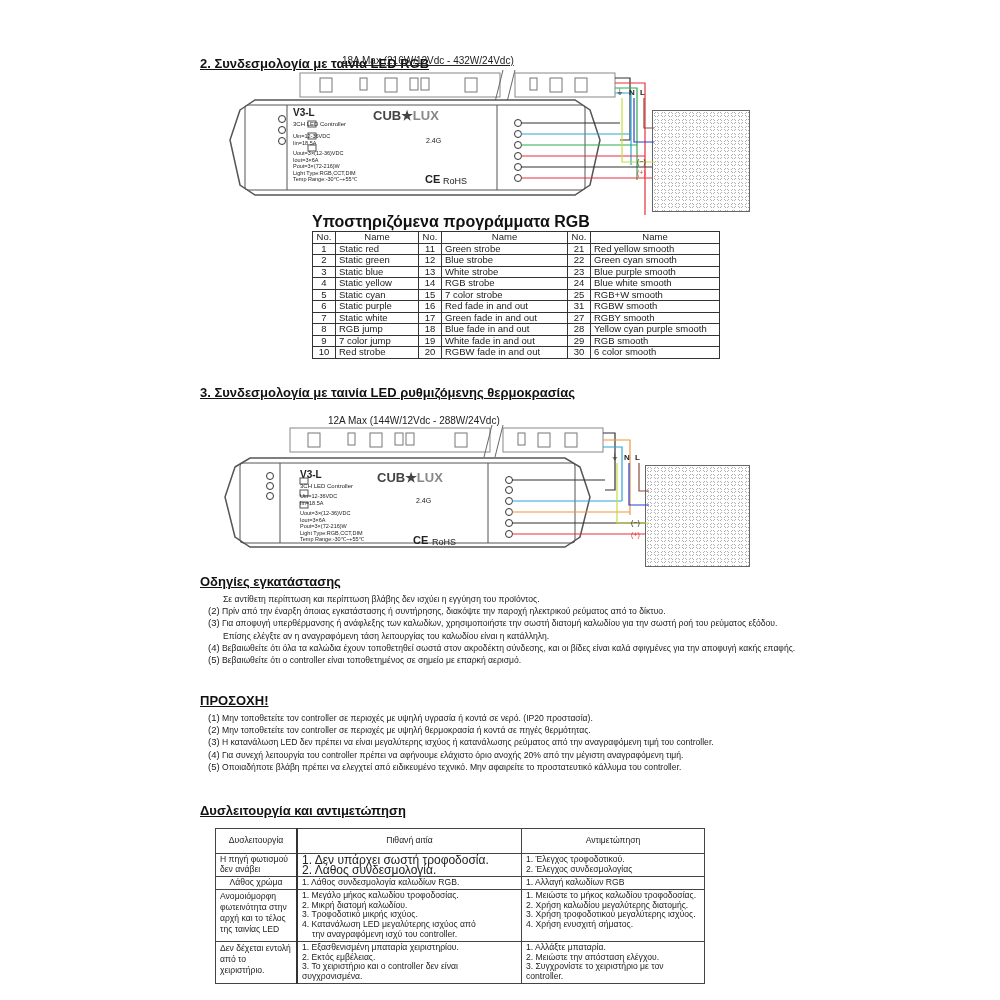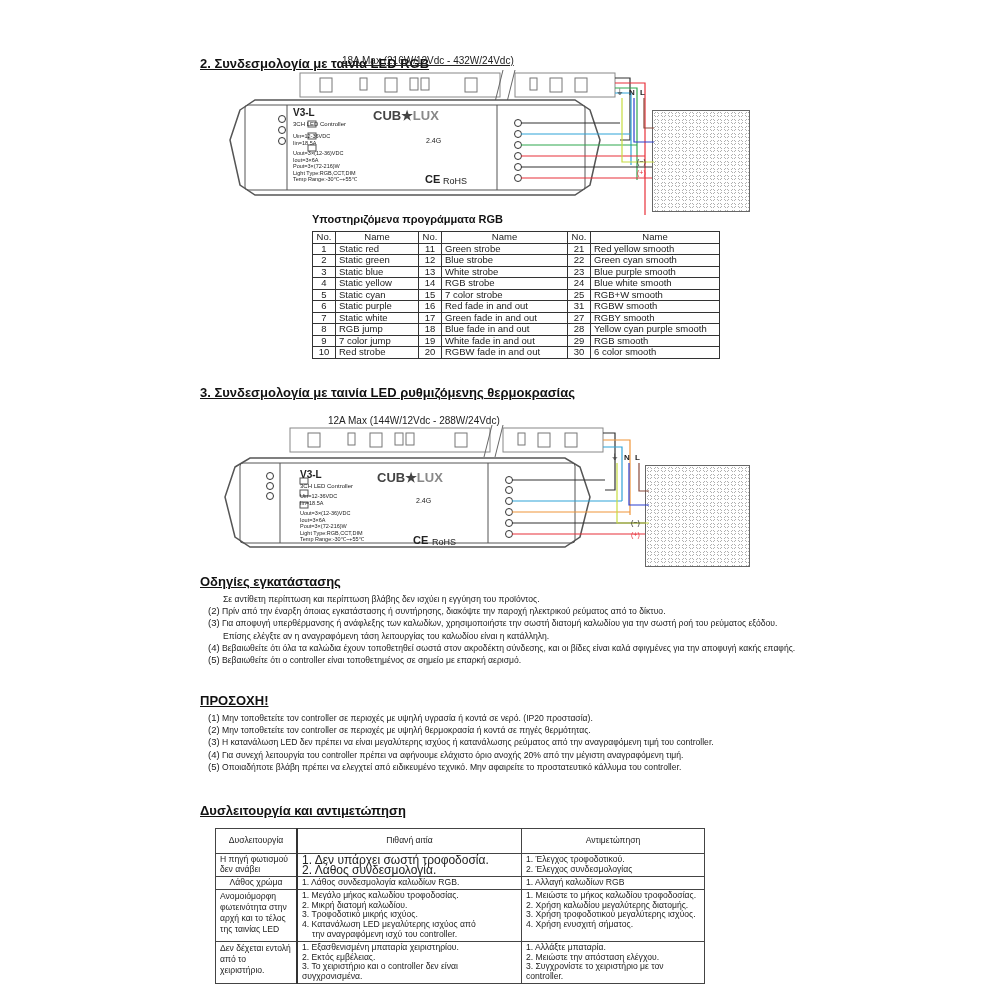--- a/index.html
+++ b/index.html
@@ -1,21 +1,21 @@
 <!DOCTYPE html>
 <html><head>
 <meta charset="utf-8">
 <style>
   html, body { margin:0; padding:0; background:#ffffff; }
   body { width:1000px; height:1000px; position:relative; overflow:hidden;
          font-family:"Liberation Sans", sans-serif; color:#222; }
   .abs { position:absolute; }
   .h-section { font-weight:bold; font-size:13px; text-decoration:underline; color:#111; }
   .cap { font-size:10px; color:#222; }
-  .subhead { font-weight:bold; font-size:11px; color:#111; }
+  .subhead { font-weight:bold; font-size:16px; color:#111; }
   
   table.prog { border-collapse:collapse; font-size:9.5px; }
   table.prog td, table.prog th { border:1px solid #333; padding:0 3px; height:10.5px; line-height:10.5px; white-space:nowrap; font-weight:normal; }
   table.prog th { text-align:center;margin-left:8px; }
   table.prog td.no { text-align:center; width:16px; }
   table.prog td.nm.c1 { width:76px; }
   table.prog td.nm.c2 { width:119px; }
   table.prog td.nm.c3 { width:122px; }
   
   .inst { font-size:8.6px; color:#222; line-height:12.2px; }

